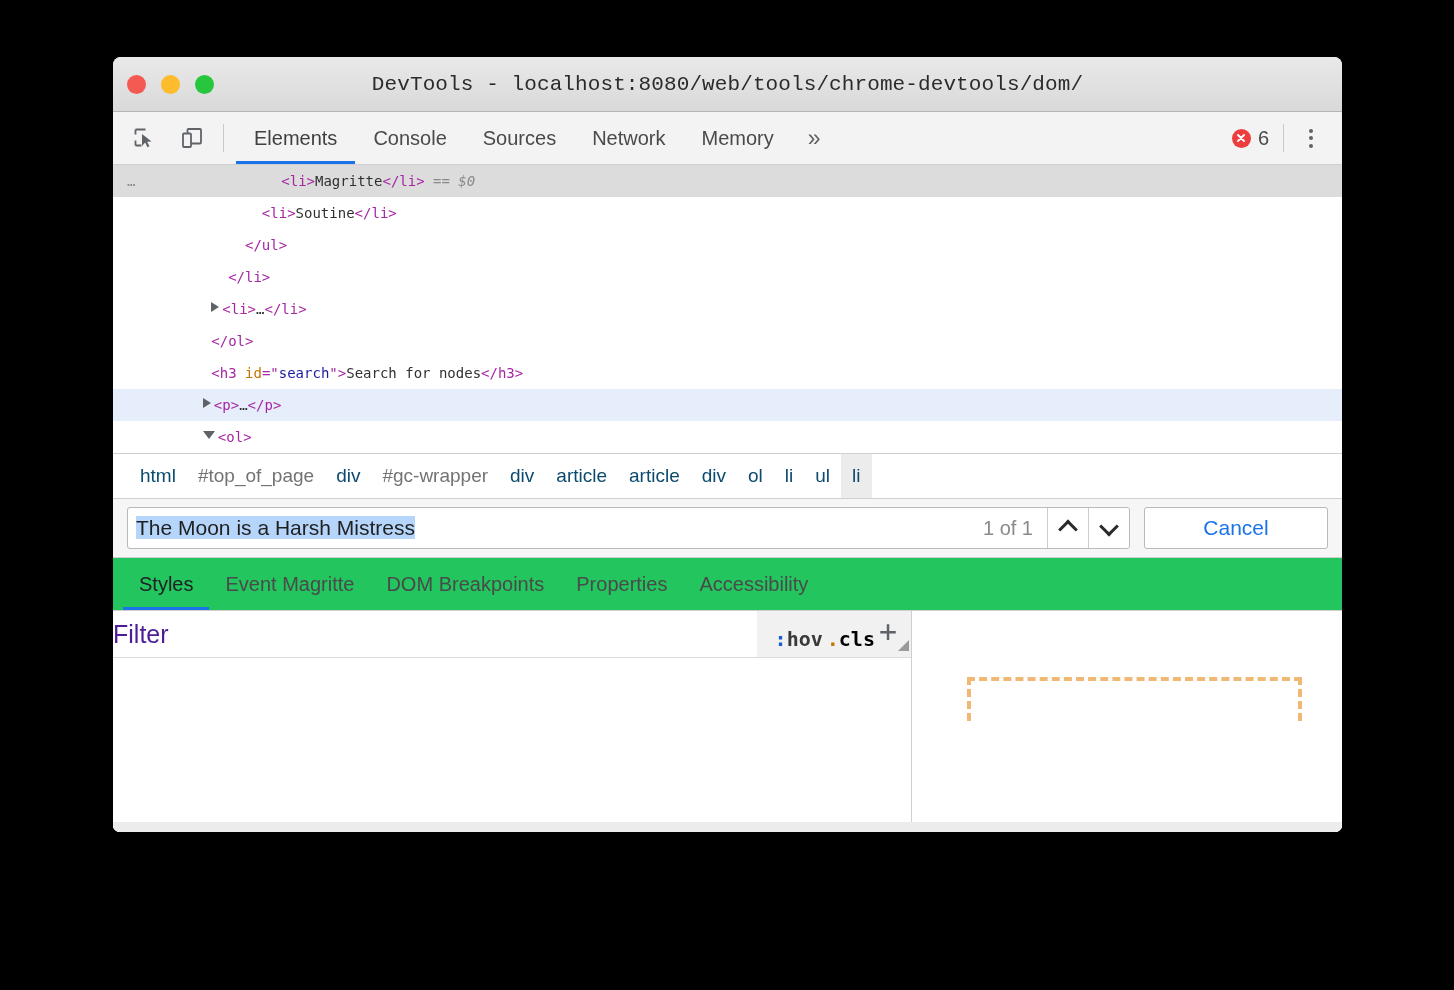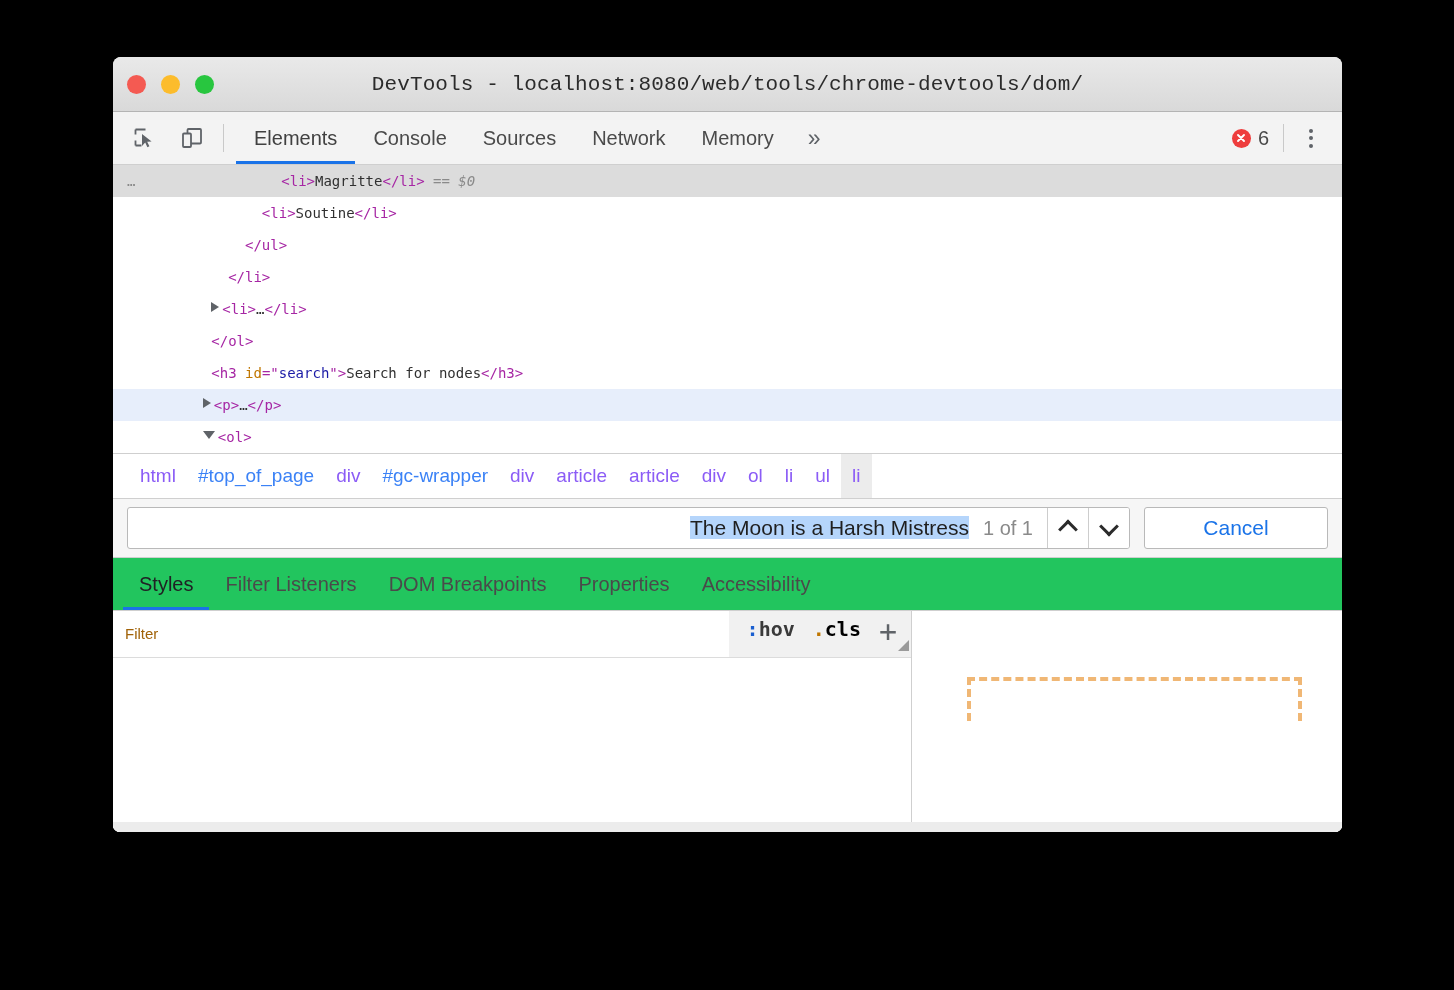--- a/index.html
+++ b/index.html
@@ -210,24 +210,24 @@
     display: flex;
     align-items: center;
     padding-left: 16px;
     font-size: 19px;
     font-family: "Liberation Sans", sans-serif;
   }
   .crumb {
     padding: 0 11px;
     height: 44px;
     line-height: 44px;
-    color: #8b5cf6;
+    color: #0c4a6e;
     white-space: nowrap;
   }
-  .crumb.id { color: #3b82f6; }
+  .crumb.id { color: #737373; }
   .crumb.active { background: #ececec; }
 
   
   .searchbar {
     height: 58px;
     background: #f6f6f6;
     border-bottom: 1px solid #cfcfcf;
     display: flex;
     align-items: center;
     padding: 0 14px;
@@ -244,21 +244,20 @@
     overflow: hidden;
   }
   .search-input-wrap {
     flex: 1;
     padding-left: 8px;
     font-size: 21px;
     color: #1f1f1f;
     font-family: "Liberation Sans", sans-serif;
     white-space: nowrap;
     overflow: hidden;
-    text-align: right;
   }
   .search-sel { background: #b5d5fb; }
   .match-count {
     font-size: 20px;
     color: #8a8a8a;
     padding: 0 14px;
     white-space: nowrap;
   }
   .nav-btn {
     width: 40px;
@@ -334,29 +333,28 @@
     display: flex;
     align-items: center;
     background: #f1f1f1;
     border-bottom: 1px solid #dcdcdc;
   }
   .filter-input {
     flex: 1;
     height: 46px;
     line-height: 46px;
     background: #ffffff;
-    padding-left: 12px;
-    font-size: 15px;
-    color: #a16207;
+    font-size: 25px;
+    color: #4c1d95;
     font-family: "Liberation Sans", sans-serif;
   }
   .filter-tools {
     display: flex;
-    align-items: flex-start;
-    gap: 18px;
+    align-items: flex-end;
+    gap: 4px;
     padding: 0 14px 0 18px;
     font-family: "DejaVu Sans Mono", monospace;
     font-size: 20px;
     font-weight: bold;
     position: relative;
   }
   .hov-tok .c-blue { color: #1a5fd0; }
   .hov-tok .c-dark { color: #3a3a3a; }
   .cls-tok .c-org  { color: #c07600; }
   .plus-btn {
@@ -501,21 +499,21 @@
         </div>
       <div class="nav-btn">
           <span class="chev down"></span>
         </div>
     </div>
     <div class="cancel-btn">Cancel</div>
   </div>
 
   <div class="side-tabs">
     <div class="stab active">Styles</div>
-    <div class="stab">Filter Listeners</div>
+    <div class="stab">Event Magritte</div>
     <div class="stab">DOM Breakpoints</div>
     <div class="stab">Properties</div>
     <div class="stab">Accessibility</div>
   </div>
 
   <div class="styles-pane">
     <div class="styles-left">
       <div class="filter-row">
         <div class="filter-input" title="Filter">Filter</div>
         <div class="filter-tools">

